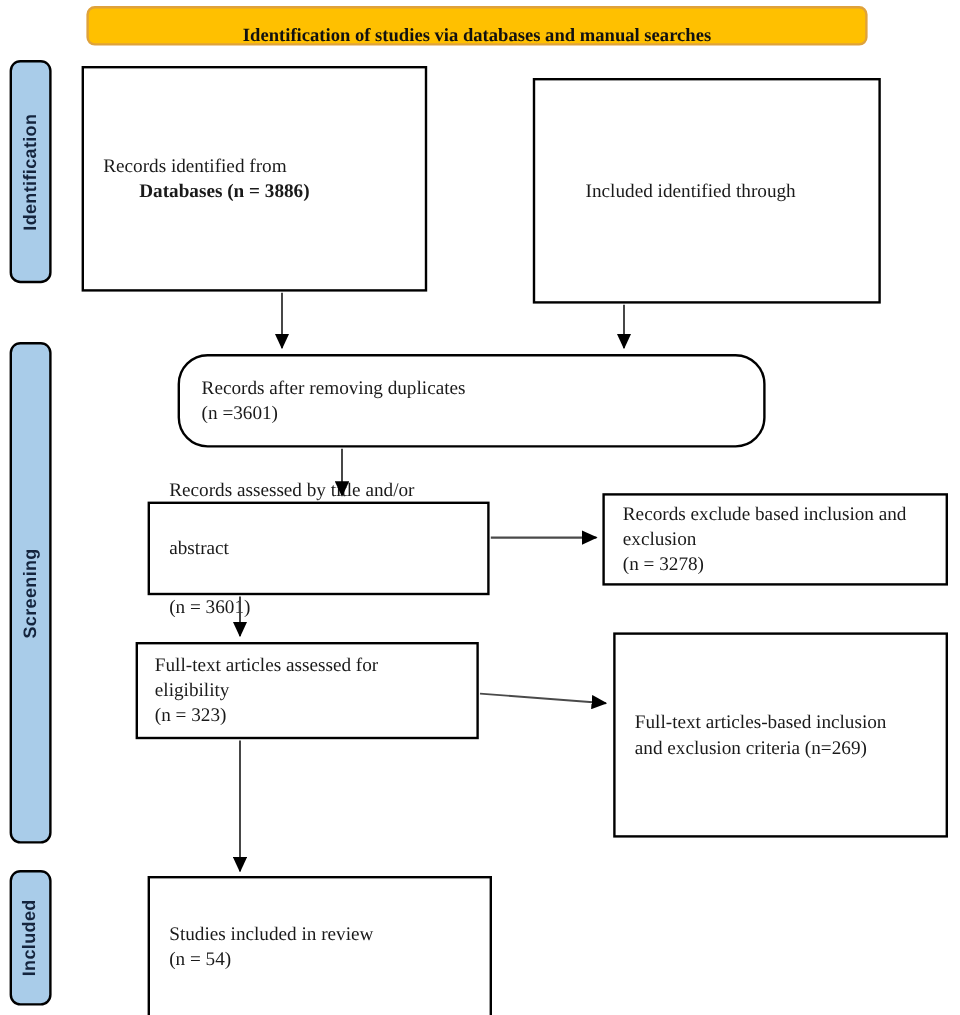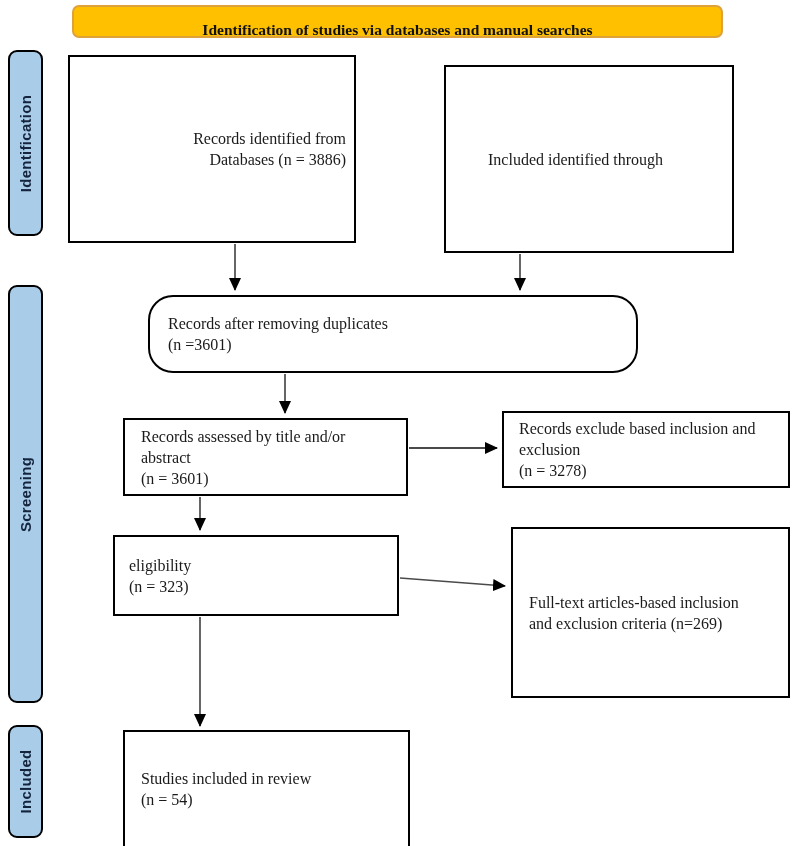--- a/index.html
+++ b/index.html
@@ -70,26 +70,26 @@
     border: 2px solid #000000;
     box-sizing: border-box;
     display: flex;
     flex-direction: column;
     justify-content: center;
     font-size: 16px;
     line-height: 21px;
     color: #1a1a1a;
   }
   .box span { display: block; }
-  .box .indent { padding-left: 30px; }
+  .box .indent { padding-left: 30px; font-weight: bold; }
 
-  #box-records-db        { left: 68px;  top: 55px;  width: 288px; height: 188px; padding-left: 16px; padding-right: 8px; align-items: flex-end; }
+  #box-records-db        { left: 68px;  top: 55px;  width: 288px; height: 188px; padding-left: 16px; padding-right: 8px; }
   #box-records-manual    { left: 444px; top: 65px;  width: 290px; height: 188px; padding-left: 42px; padding-right: 8px; }
   #box-duplicates        { left: 148px; top: 295px; width: 490px; height: 78px;  padding-left: 18px; padding-right: 8px; border-radius: 25px; }
-  #box-assessed          { left: 123px; top: 418px; width: 285px; height: 78px;  padding-left: 16px; padding-right: 6px; }
+  #box-assessed          { left: 123px; top: 418px; width: 285px; height: 78px;  padding-left: 16px; padding-right: 6px; gap: 28px; }
   #box-excluded          { left: 502px; top: 411px; width: 288px; height: 77px;  padding-left: 15px; padding-right: 4px; }
   #box-fulltext          { left: 113px; top: 535px; width: 286px; height: 81px;  padding-left: 14px; padding-right: 6px; }
   #box-fulltext-excluded { left: 511px; top: 527px; width: 279px; height: 171px; padding-left: 16px; padding-right: 6px; justify-content: center; }
   #box-included          { left: 123px; top: 730px; width: 287px; height: 118px; padding-left: 16px; padding-right: 8px; }
 
   
   .arrows {
     position: absolute;
     left: 0; top: 0;
     width: 800px; height: 846px;
@@ -135,20 +135,21 @@
     <span>(n = 3601)</span>
   </div>
 
   <div class="box" id="box-excluded">
     <span>Records exclude based inclusion and</span>
     <span>exclusion</span>
     <span>(n = 3278)</span>
   </div>
 
   <div class="box" id="box-fulltext">
+    <span>Full-text articles assessed for</span>
     <span>eligibility</span>
     <span>(n = 323)</span>
   </div>
 
   <div class="box" id="box-fulltext-excluded">
     <span>Full-text articles-based inclusion</span>
     <span>and exclusion criteria (n=269)</span>
   </div>
 
   <div class="box" id="box-included">

